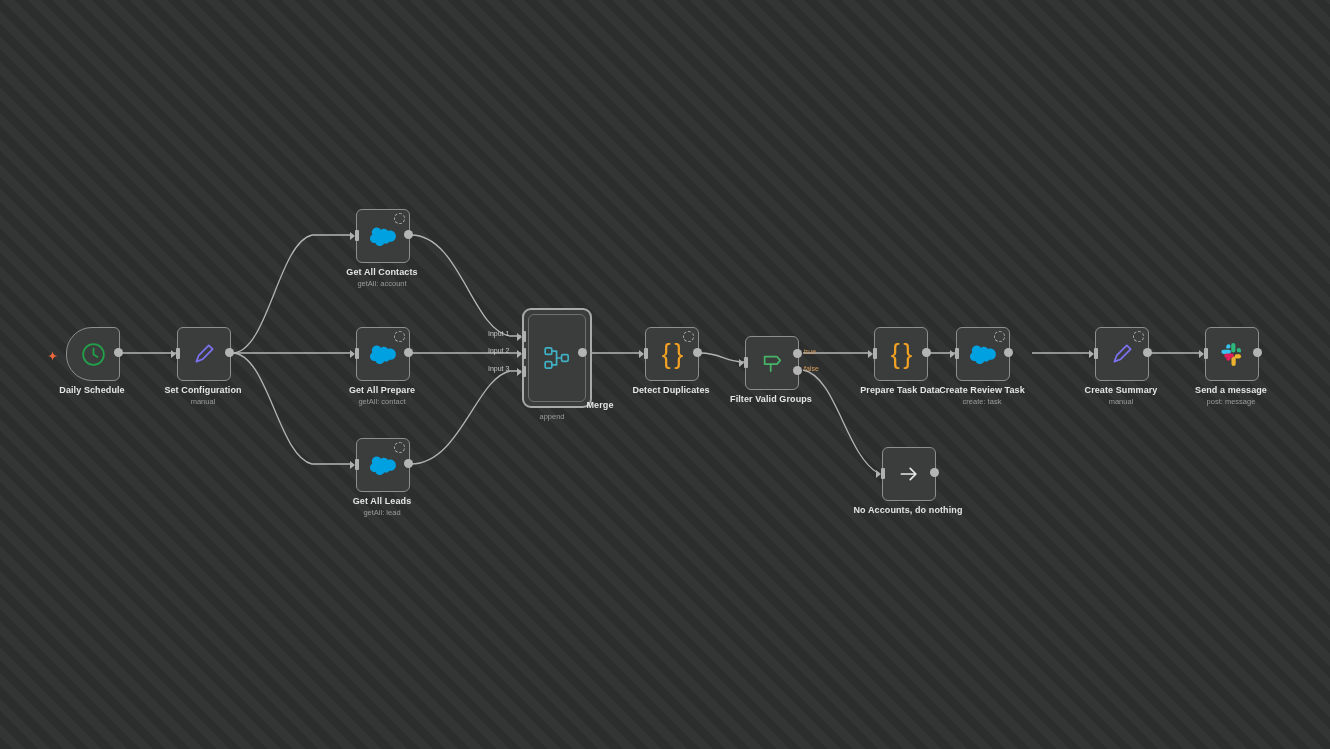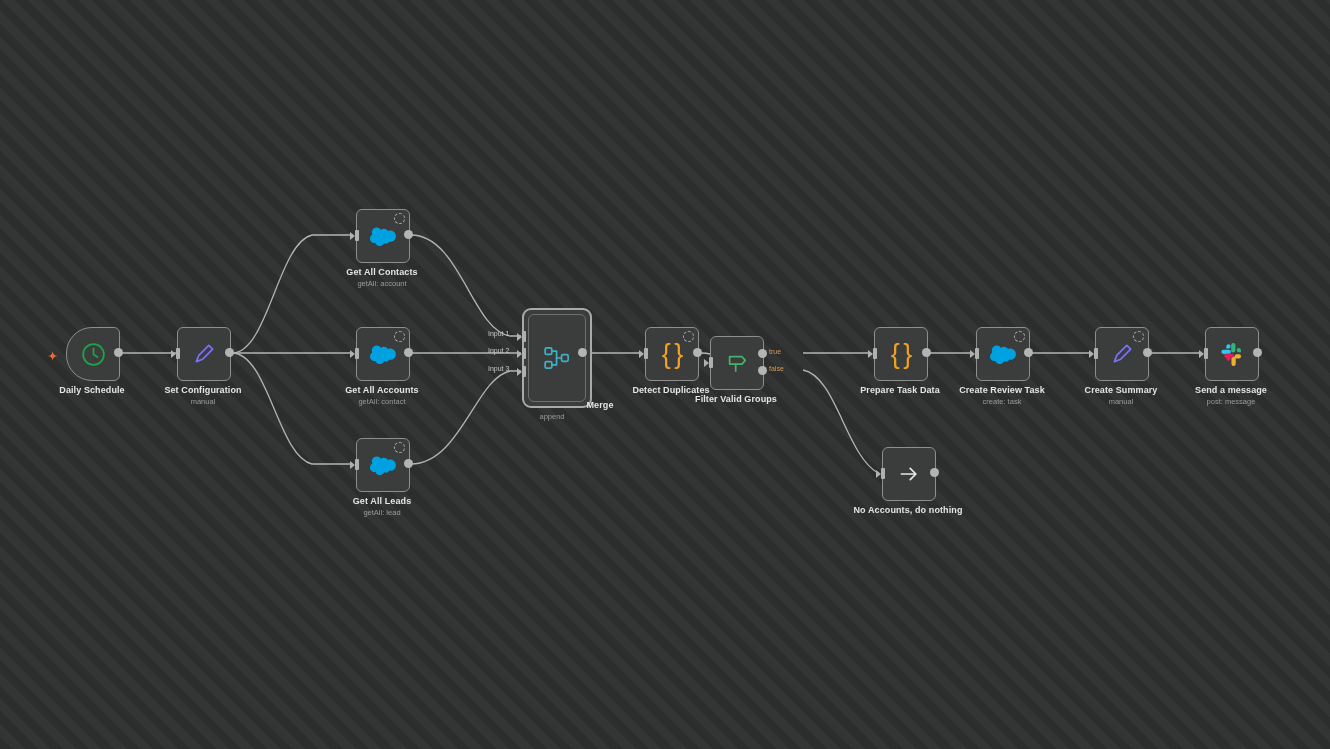--- a/index.html
+++ b/index.html
@@ -260,21 +260,21 @@
       <span class="tri"></span>
         <span class="bar"></span>
     </div>
     <div class="node-box">
       <span class="corner-spinner"></span>
       <svg class="icon-svg" width="26" height="19" viewBox="0 0 40 28">
         <path fill="#00a1e0" d="M16.6 4.2c1.3-1.4 3.1-2.2 5.1-2.2 2.6 0 4.9 1.5 6.1 3.6 1.1-.5 2.2-.7 3.5-.7 4.7 0 8.5 3.8 8.5 8.6s-3.8 8.6-8.5 8.6c-.6 0-1.1-.1-1.6-.2-1 1.9-3 3.1-5.3 3.1-1 0-1.9-.2-2.7-.6-1.1 2.6-3.6 4.4-6.6 4.4-3.1 0-5.8-2-6.8-4.8-.4.1-.9.1-1.4.1C3.1 24.1 0 20.9 0 17c0-2.6 1.4-4.9 3.5-6.2-.4-1-.7-2-.7-3.2C2.8 3.4 6.2 0 10.4 0c2.5 0 4.7 1.2 6.2 3.1z"></path>
       </svg>
     </div>
     <div class="port-out" style="left:48px; top:21px;"></div>
-    <div class="node-label">Get All Accounts</div>
+    <div class="node-label">Get All Prepare</div>
     <div class="node-sub">getAll: contact</div>
   </div>
 
   <div class="node" style="left:356px; top:438px; width:52px; height:52px;">
     <div class="port-in" style="left:-6px; top:21px;">
       <span class="tri"></span>
         <span class="bar"></span>
     </div>
     <div class="node-box">
       <span class="corner-spinner"></span>
@@ -328,21 +328,21 @@
         <span class="bar"></span>
     </div>
     <div class="node-box">
       <span class="corner-spinner"></span>
       <span class="braces">{ }</span>
     </div>
     <div class="port-out" style="left:48px; top:21px;"></div>
     <div class="node-label">Detect Duplicates</div>
   </div>
 
-  <div class="node" style="left:710px; top:336px; width:52px; height:52px;">
+  <div class="node" style="left:745px; top:336px; width:52px; height:52px;">
     <div class="port-in" style="left:-6px; top:21px;">
       <span class="tri"></span>
         <span class="bar"></span>
     </div>
     <div class="node-box">
       <svg class="icon-svg" width="26" height="26" viewBox="0 0 24 24">
         <path d="M5.2 6.2 H16.6 L19.6 9.6 L16.6 13 H5.2 Z" fill="none" stroke="#46b368" stroke-width="1.6" stroke-linejoin="round"></path>
         <path d="M10.8 13 V19.4" fill="none" stroke="#46b368" stroke-width="1.6" stroke-linecap="round"></path>
       </svg>
     </div>
@@ -358,21 +358,21 @@
       <span class="tri"></span>
         <span class="bar"></span>
     </div>
     <div class="node-box">
       <span class="braces">{ }</span>
     </div>
     <div class="port-out" style="left:48px; top:21px;"></div>
     <div class="node-label">Prepare Task Data</div>
   </div>
 
-  <div class="node" style="left:976px; top:327px; width:52px; height:52px;">
+  <div class="node" style="left:956px; top:327px; width:52px; height:52px;">
     <div class="port-in" style="left:-6px; top:21px;">
       <span class="tri"></span>
         <span class="bar"></span>
     </div>
     <div class="node-box">
       <span class="corner-spinner"></span>
       <svg class="icon-svg" width="26" height="19" viewBox="0 0 40 28">
         <path fill="#00a1e0" d="M16.6 4.2c1.3-1.4 3.1-2.2 5.1-2.2 2.6 0 4.9 1.5 6.1 3.6 1.1-.5 2.2-.7 3.5-.7 4.7 0 8.5 3.8 8.5 8.6s-3.8 8.6-8.5 8.6c-.6 0-1.1-.1-1.6-.2-1 1.9-3 3.1-5.3 3.1-1 0-1.9-.2-2.7-.6-1.1 2.6-3.6 4.4-6.6 4.4-3.1 0-5.8-2-6.8-4.8-.4.1-.9.1-1.4.1C3.1 24.1 0 20.9 0 17c0-2.6 1.4-4.9 3.5-6.2-.4-1-.7-2-.7-3.2C2.8 3.4 6.2 0 10.4 0c2.5 0 4.7 1.2 6.2 3.1z"></path>
       </svg>
     </div>

